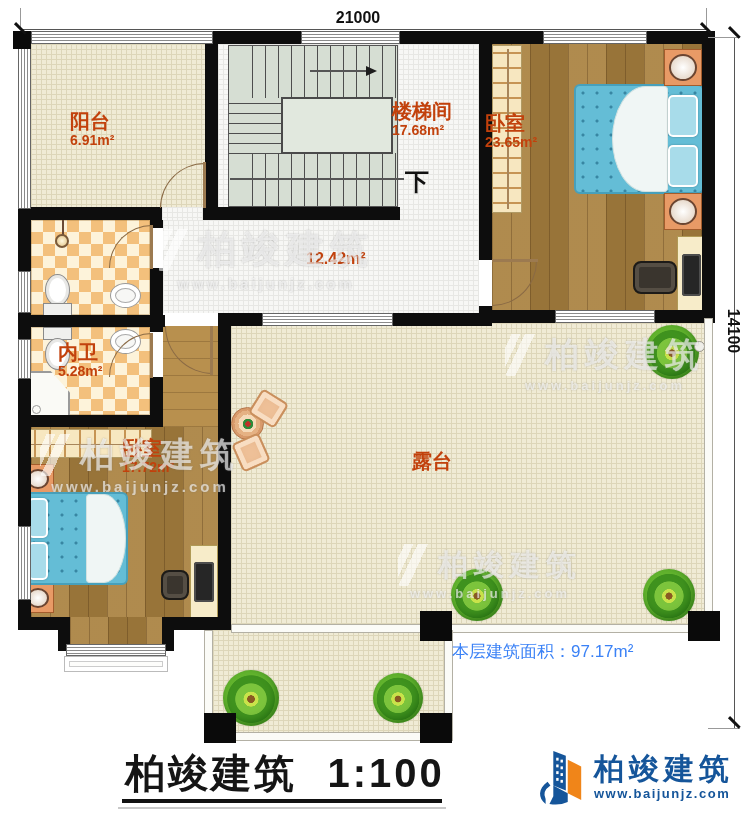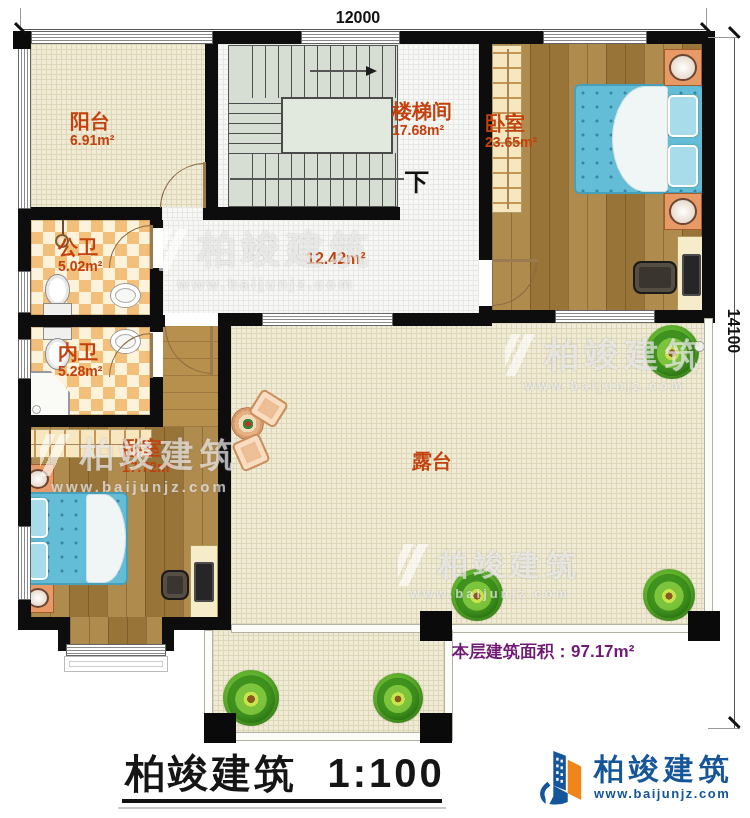--- a/index.html
+++ b/index.html
@@ -87,21 +87,21 @@
     linear-gradient(115deg,transparent 0 6px,rgba(255,255,255,.62) 6px 14px,transparent 14px 18px,rgba(255,255,255,.62) 18px 27px,transparent 27px);}
   .wm-name{display:inline;font-weight:bold;letter-spacing:6px;}
   .wm-url{font-weight:bold;letter-spacing:3px;}
   
   .dimline{position:absolute;background:#555;}
   .extline{position:absolute;background:#999;}
   .tick{position:absolute;width:15px;height:2.5px;background:#111;transform:rotate(45deg);}
   .dimlabel{position:absolute;font-size:16px;font-weight:bold;color:#111;text-align:center;}
   .dimlabel-r{transform:rotate(90deg);transform-origin:top left;width:70px;}
   
-  .annot{position:absolute;left:452px;top:636px;font-size:17px;font-weight:700;color:#701a75;line-height:31px;}
+  .annot{position:absolute;left:452px;top:636px;font-size:17px;font-weight:400;color:#3b82f6;line-height:31px;}
   .title{position:absolute;left:110px;top:746px;width:350px;text-align:center;font-size:40px;font-weight:bold;color:#151515;letter-spacing:3px;}
   .title span{display:inline;}
   .title-underline1{position:absolute;left:122px;top:799px;width:320px;height:4px;background:#111;}
   .title-underline2{position:absolute;left:118px;top:807px;width:328px;height:2px;background:#c9c9c9;}
   .logo{position:absolute;left:536px;top:746px;display:flex;align-items:center;}
   .logo-col{margin-left:8px;}
   .logo-name{font-size:30px;font-weight:bold;color:#15559a;letter-spacing:5px;line-height:34px;}
   .logo-url{font-size:13px;font-weight:bold;color:#15559a;letter-spacing:1.5px;}
 </style>
 </head>
@@ -239,24 +239,20 @@
   </div>
   <div class="rlabel" style="left:392px;top:100px;width:92px">
     <div class="rname">楼梯间</div>
     <div class="rarea">17.68m²</div>
   </div>
   <div class="down-label" style="left:405px;top:166px">下</div>
   <div class="rlabel" style="left:485px;top:112px;width:110px">
     <div class="rname">卧室</div>
     <div class="rarea">23.65m²</div>
   </div>
-  <div class="rlabel" style="left:58px;top:236px;width:90px">
-    <div class="rname">公卫</div>
-    <div class="rarea">5.02m²</div>
-  </div>
   <div class="rlabel" style="left:58px;top:341px;width:90px">
     <div class="rname">内卫</div>
     <div class="rarea">5.28m²</div>
   </div>
   <div class="rlabel" style="left:306px;top:250px;width:80px">
     <div class="rarea" style="font-size:16px">12.42m²</div>
   </div>
   <div class="rlabel" style="left:122px;top:437px;width:112px">
     <div class="rname">卧室</div>
     <div class="rarea">17.72m²</div>
@@ -292,21 +288,21 @@
       <span class="wm-name" style="font-size:30px">柏竣建筑</span>
       </div>
     <span class="wm-url" style="font-size:13px">www.baijunjz.com</span>
   </div>
 
   <div class="extline" style="left:20px;top:8px;width:1px;height:22px"></div>
   <div class="extline" style="left:706px;top:8px;width:1px;height:22px"></div>
   <div class="dimline" style="left:20px;top:29px;width:688px;height:1px"></div>
   <div class="tick" style="left:13px;top:27px"></div>
   <div class="tick" style="left:699px;top:27px"></div>
-  <div class="dimlabel" style="left:298px;top:9px;width:120px">12000</div>
+  <div class="dimlabel" style="left:298px;top:9px;width:120px">21000</div>
   <div class="extline" style="left:708px;top:37px;width:32px;height:1px"></div>
   <div class="extline" style="left:708px;top:728px;width:32px;height:1px"></div>
   <div class="dimline" style="left:734px;top:38px;width:1px;height:690px"></div>
   <div class="tick" style="left:727px;top:31px"></div>
   <div class="tick" style="left:727px;top:721px"></div>
   <div class="dimlabel dimlabel-r" style="left:742px;top:296px">14100</div>
 
   <div class="annot">
     <div>本层建筑面积：97.17m²</div>
   </div>

